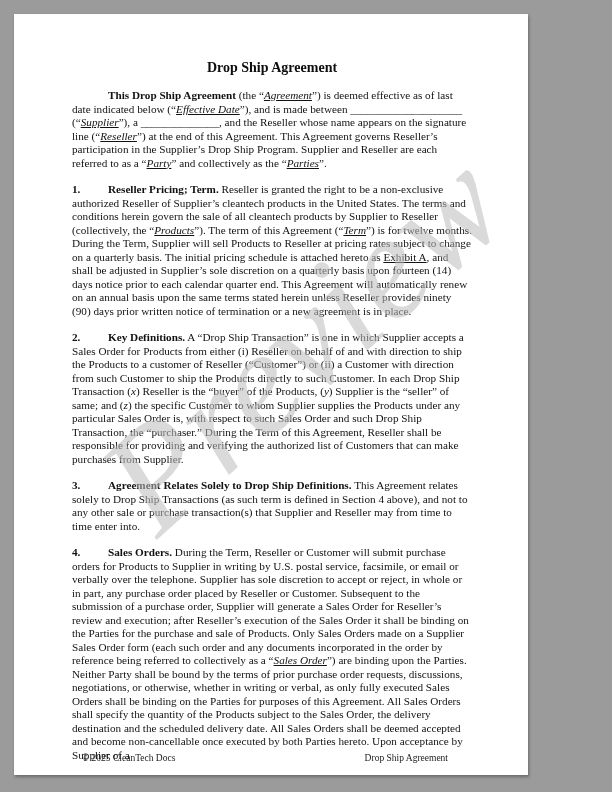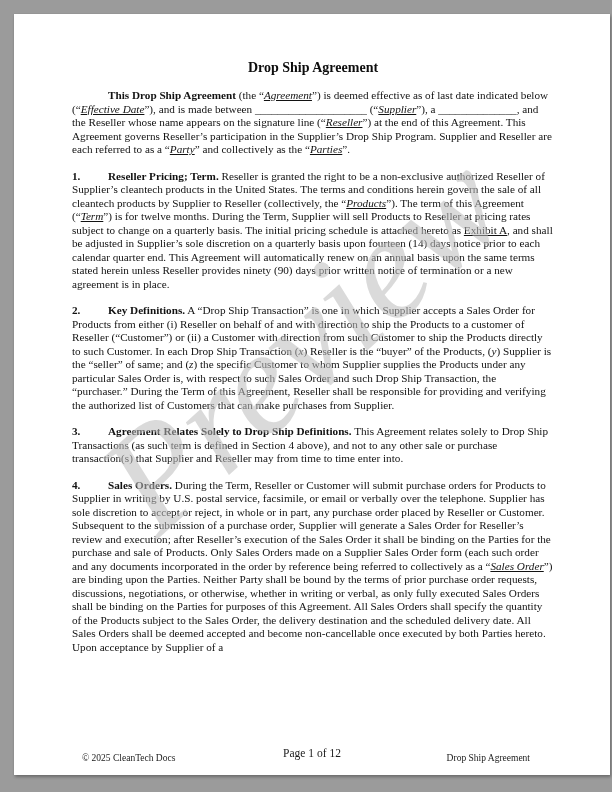--- a/index.html
+++ b/index.html
@@ -5,21 +5,21 @@
   html,body{margin:0;padding:0;}
   body{
     width:612px;height:792px;
     background:#9b9b9b;
     font-family:"Liberation Serif","DejaVu Serif",serif;
     position:relative;
     overflow:hidden;
   }
   .sheet{
     position:absolute;left:14px;top:14px;
-    width:596px;height:761px;
+    width:514px;height:761px;
     background:#ffffff;
     box-shadow:1px 2px 3px rgba(0,0,0,0.30), 0 0 1px #8f8f8f;
     overflow:hidden;
   }
   .textblock{
     position:absolute;left:58px;right:56px;top:0;
     color:#121212;
     font-size:11.2px;
     line-height:13.5px;
     text-align:left;
@@ -75,17 +75,16 @@
 
     <p class="para"><span class="secnum">3.</span><span><span class="st-b">Agreement Relates Solely to Drop Ship Definitions.</span><span> This Agreement relates solely to Drop Ship Transactions (as such term is defined in Section 4 above), and not to any other sale or purchase transaction(s) that Supplier and Reseller may from time to time enter into.</span></span></p>
 
     <p class="para"><span class="secnum">4.</span><span><span class="st-b">Sales Orders.</span><span> During the Term, Reseller or Customer will submit purchase orders for Products to Supplier in writing by U.S. postal service, facsimile, or email or verbally over the telephone.  Supplier has sole discretion to accept or reject, in whole or in part, any purchase order placed by Reseller or Customer.  Subsequent to the submission of a purchase order, Supplier will generate a Sales Order for Reseller’s review and execution; after Reseller’s execution of the Sales Order it shall be binding on the Parties for the purchase and sale of Products.  Only Sales Orders made on a Supplier Sales Order form (each such order and any documents incorporated in the order by reference being referred to collectively as a “</span><span class="st-i st-u">Sales Order</span><span>”) are binding upon the Parties. Neither Party shall be bound by the terms of prior purchase order requests, discussions, negotiations, or otherwise, whether in writing or verbal, as only fully executed Sales Orders shall be binding on the Parties for purposes of this Agreement. All Sales Orders shall specify the quantity of the Products subject to the Sales Order, the delivery destination and the scheduled delivery date.  All Sales Orders shall be deemed accepted and become non-cancellable once executed by both Parties hereto.  Upon acceptance by Supplier of a</span></span></p>
   </div>
 
   <div class="watermark">Preview</div>
 
   <div class="footer">
     <span class="f-left">© 2025 CleanTech Docs</span>
-    <span class="f-center">Page 1 of 12</span>
     <span class="f-right">Drop Ship Agreement</span>
   </div>
 
 </div>
 
 </body></html>

